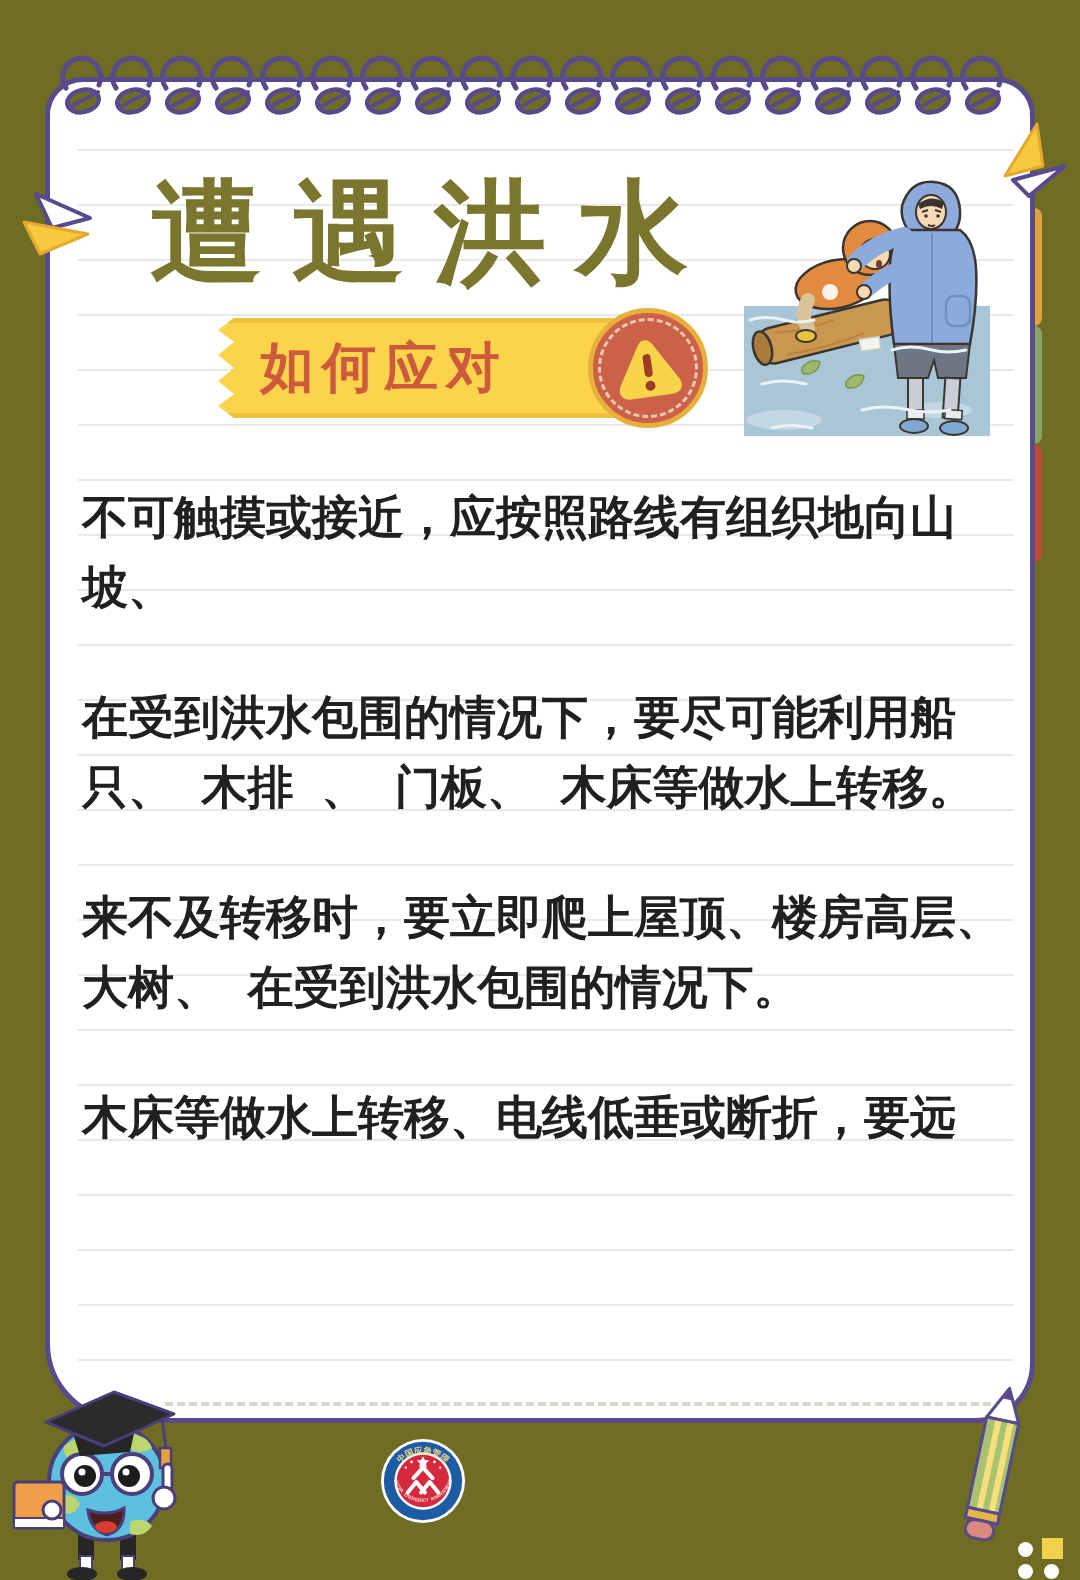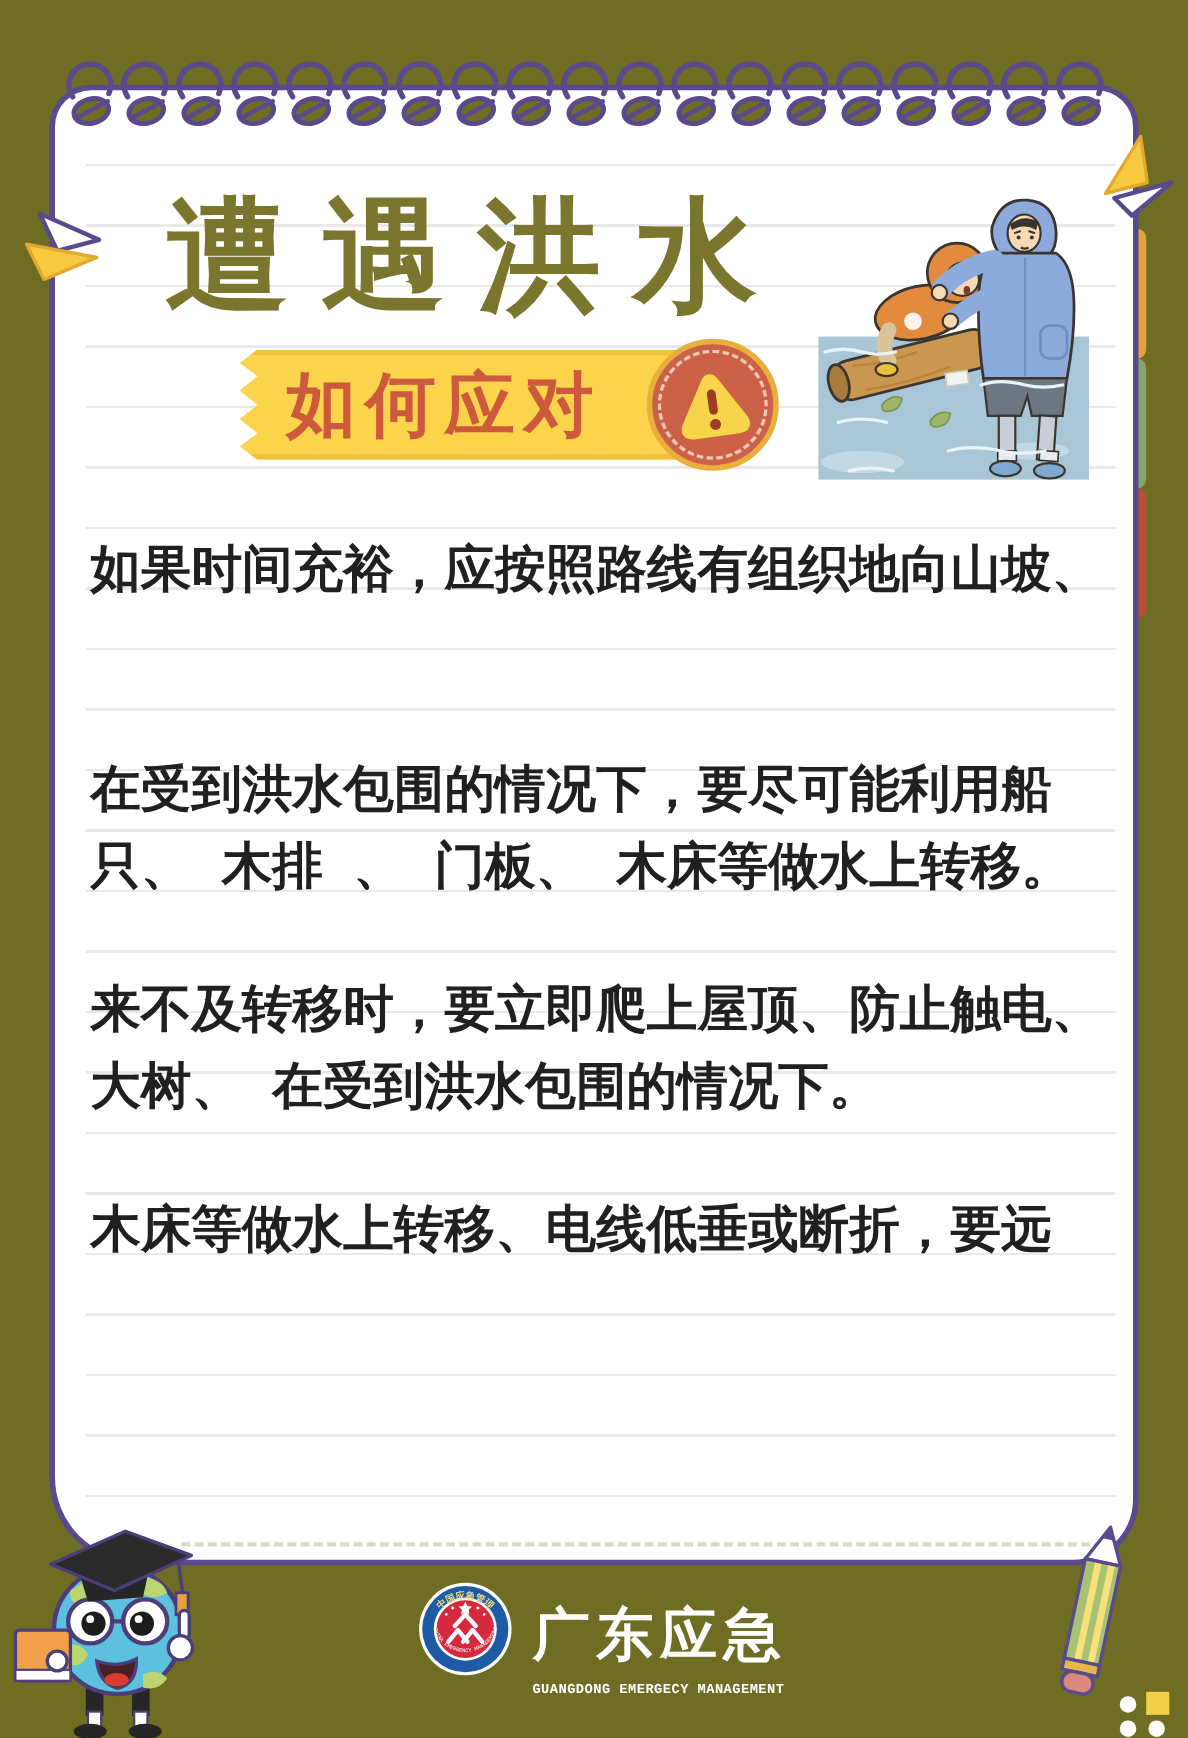--- a/index.html
+++ b/index.html
@@ -25,21 +25,21 @@
 
   .spiral{position:absolute;left:58px;top:54px;z-index:3;}
 
   .title{position:absolute;left:150px;top:158px;margin:0;z-index:2;
          font-size:112px;font-weight:800;color:#7b762e;letter-spacing:30px;white-space:nowrap;}
 
   .banner{position:absolute;left:218px;top:318px;width:442px;height:100px;box-sizing:border-box;
           background:#fbd44c;border-top:5px solid #eec23c;border-bottom:5px solid #eec23c;
           clip-path:polygon(16px 0,100% 0,100% 100%,16px 100%,0 88%,16px 76%,0 63%,16px 50%,0 37%,16px 24%,0 12%);
           display:flex;align-items:center;padding-left:42px;z-index:2;}
-  .banner-text{font-size:64px;font-weight:800;color:#ce5a3d;letter-spacing:8px;white-space:nowrap;}
+  .banner-text{font-size:54px;font-weight:800;color:#ce5a3d;letter-spacing:8px;white-space:nowrap;}
 
   .warnbadge{position:absolute;left:588px;top:308px;width:120px;height:120px;box-sizing:border-box;
           background:#cb6248;border:5px solid #e9af3d;border-radius:50%;z-index:3;
           display:flex;align-items:center;justify-content:center;}
   .warnbadge::before{content:"";position:absolute;inset:5px;border:3px dashed #f2c8b2;border-radius:50%;}
   .warn-tri{transform:rotate(-8deg);}
 
   .illus{position:absolute;left:742px;top:172px;z-index:2;}
 
   .para{position:absolute;left:82px;width:940px;z-index:2;
@@ -180,28 +180,28 @@
     <g stroke="#e9f3f8" stroke-width="3" fill="none" stroke-linecap="round">
       <path d="M8 148 q16 -5 34 0 q14 4 30 0"></path>
       <path d="M150 178 q18 -6 40 0 q16 4 34 0"></path>
       <path d="M20 212 q20 -6 44 0"></path>
       <path d="M120 238 q22 -6 48 0 q18 4 40 0"></path>
       <path d="M30 256 q18 -5 40 0"></path>
     </g>
   </svg>
 
   <div class="para p1">
-    <div>如果时间充裕，应按照路线有组织地向山坡、</div>
+    <div>不可触摸或接近，应按照路线有组织地向山坡、</div>
   </div>
   <div class="para p2">
     <div>在受到洪水包围的情况下，要尽可能利用船</div>
     <div>只、 木排 、 门板、 木床等做水上转移。</div>
   </div>
   <div class="para p3">
-    <div>来不及转移时，要立即爬上屋顶、防止触电、</div>
+    <div>来不及转移时，要立即爬上屋顶、楼房高层、</div>
     <div>大树、 在受到洪水包围的情况下。</div>
   </div>
   <div class="para p4">
     <div>木床等做水上转移、电线低垂或断折，要远</div>
   </div>
 
   <svg class="mascot" width="198" height="196" viewBox="0 0 198 196">
     <rect x="66" y="148" width="16" height="26" fill="#262626"></rect>
     <rect x="108" y="148" width="16" height="26" fill="#262626"></rect>
     <rect x="68" y="170" width="12" height="14" fill="#ffffff" stroke="#4a3f7a" stroke-width="2"></rect>
@@ -253,24 +253,20 @@
       <circle cx="57" cy="25" r="1.4" fill="#ffffff"></circle>
     <circle cx="27" cy="31" r="1.2" fill="#ffffff"></circle>
       <circle cx="63" cy="31" r="1.2" fill="#ffffff"></circle>
     <g stroke="#ffffff" stroke-width="4.2" fill="none" stroke-linecap="round" stroke-linejoin="round">
       <path d="M35 42 L45 31 L55 42"></path>
       <path d="M29 57 L38 46 L47 57"></path>
       <path d="M43 57 L52 46 L61 57"></path>
     </g>
   </svg>
 
-  <div class="brand">
-    <div class="brand-cn">广东应急</div>
-    <div class="brand-en">GUANGDONG EMERGECY MANAGEMENT</div>
-  </div>
 
   <svg class="pencil" width="66" height="164" viewBox="0 0 64 160">
     <polygon points="32,4 16,36 48,36" fill="#ffffff" stroke="#584a8c" stroke-width="3" stroke-linejoin="round"></polygon>
     <polygon points="32,4 27,15 37,15" fill="#584a8c"></polygon>
     <rect x="16" y="36" width="32" height="90" fill="#a9c173" stroke="#584a8c" stroke-width="3"></rect>
     <rect x="25" y="37.5" width="6" height="87" fill="#f6e07c"></rect>
     <rect x="37" y="37.5" width="6" height="87" fill="#f6e07c"></rect>
     <rect x="16" y="126" width="32" height="10" fill="#e8b54a" stroke="#584a8c" stroke-width="3"></rect>
     <rect x="18" y="136" width="28" height="18" rx="9" fill="#d9897d" stroke="#584a8c" stroke-width="3"></rect>
   </svg>

